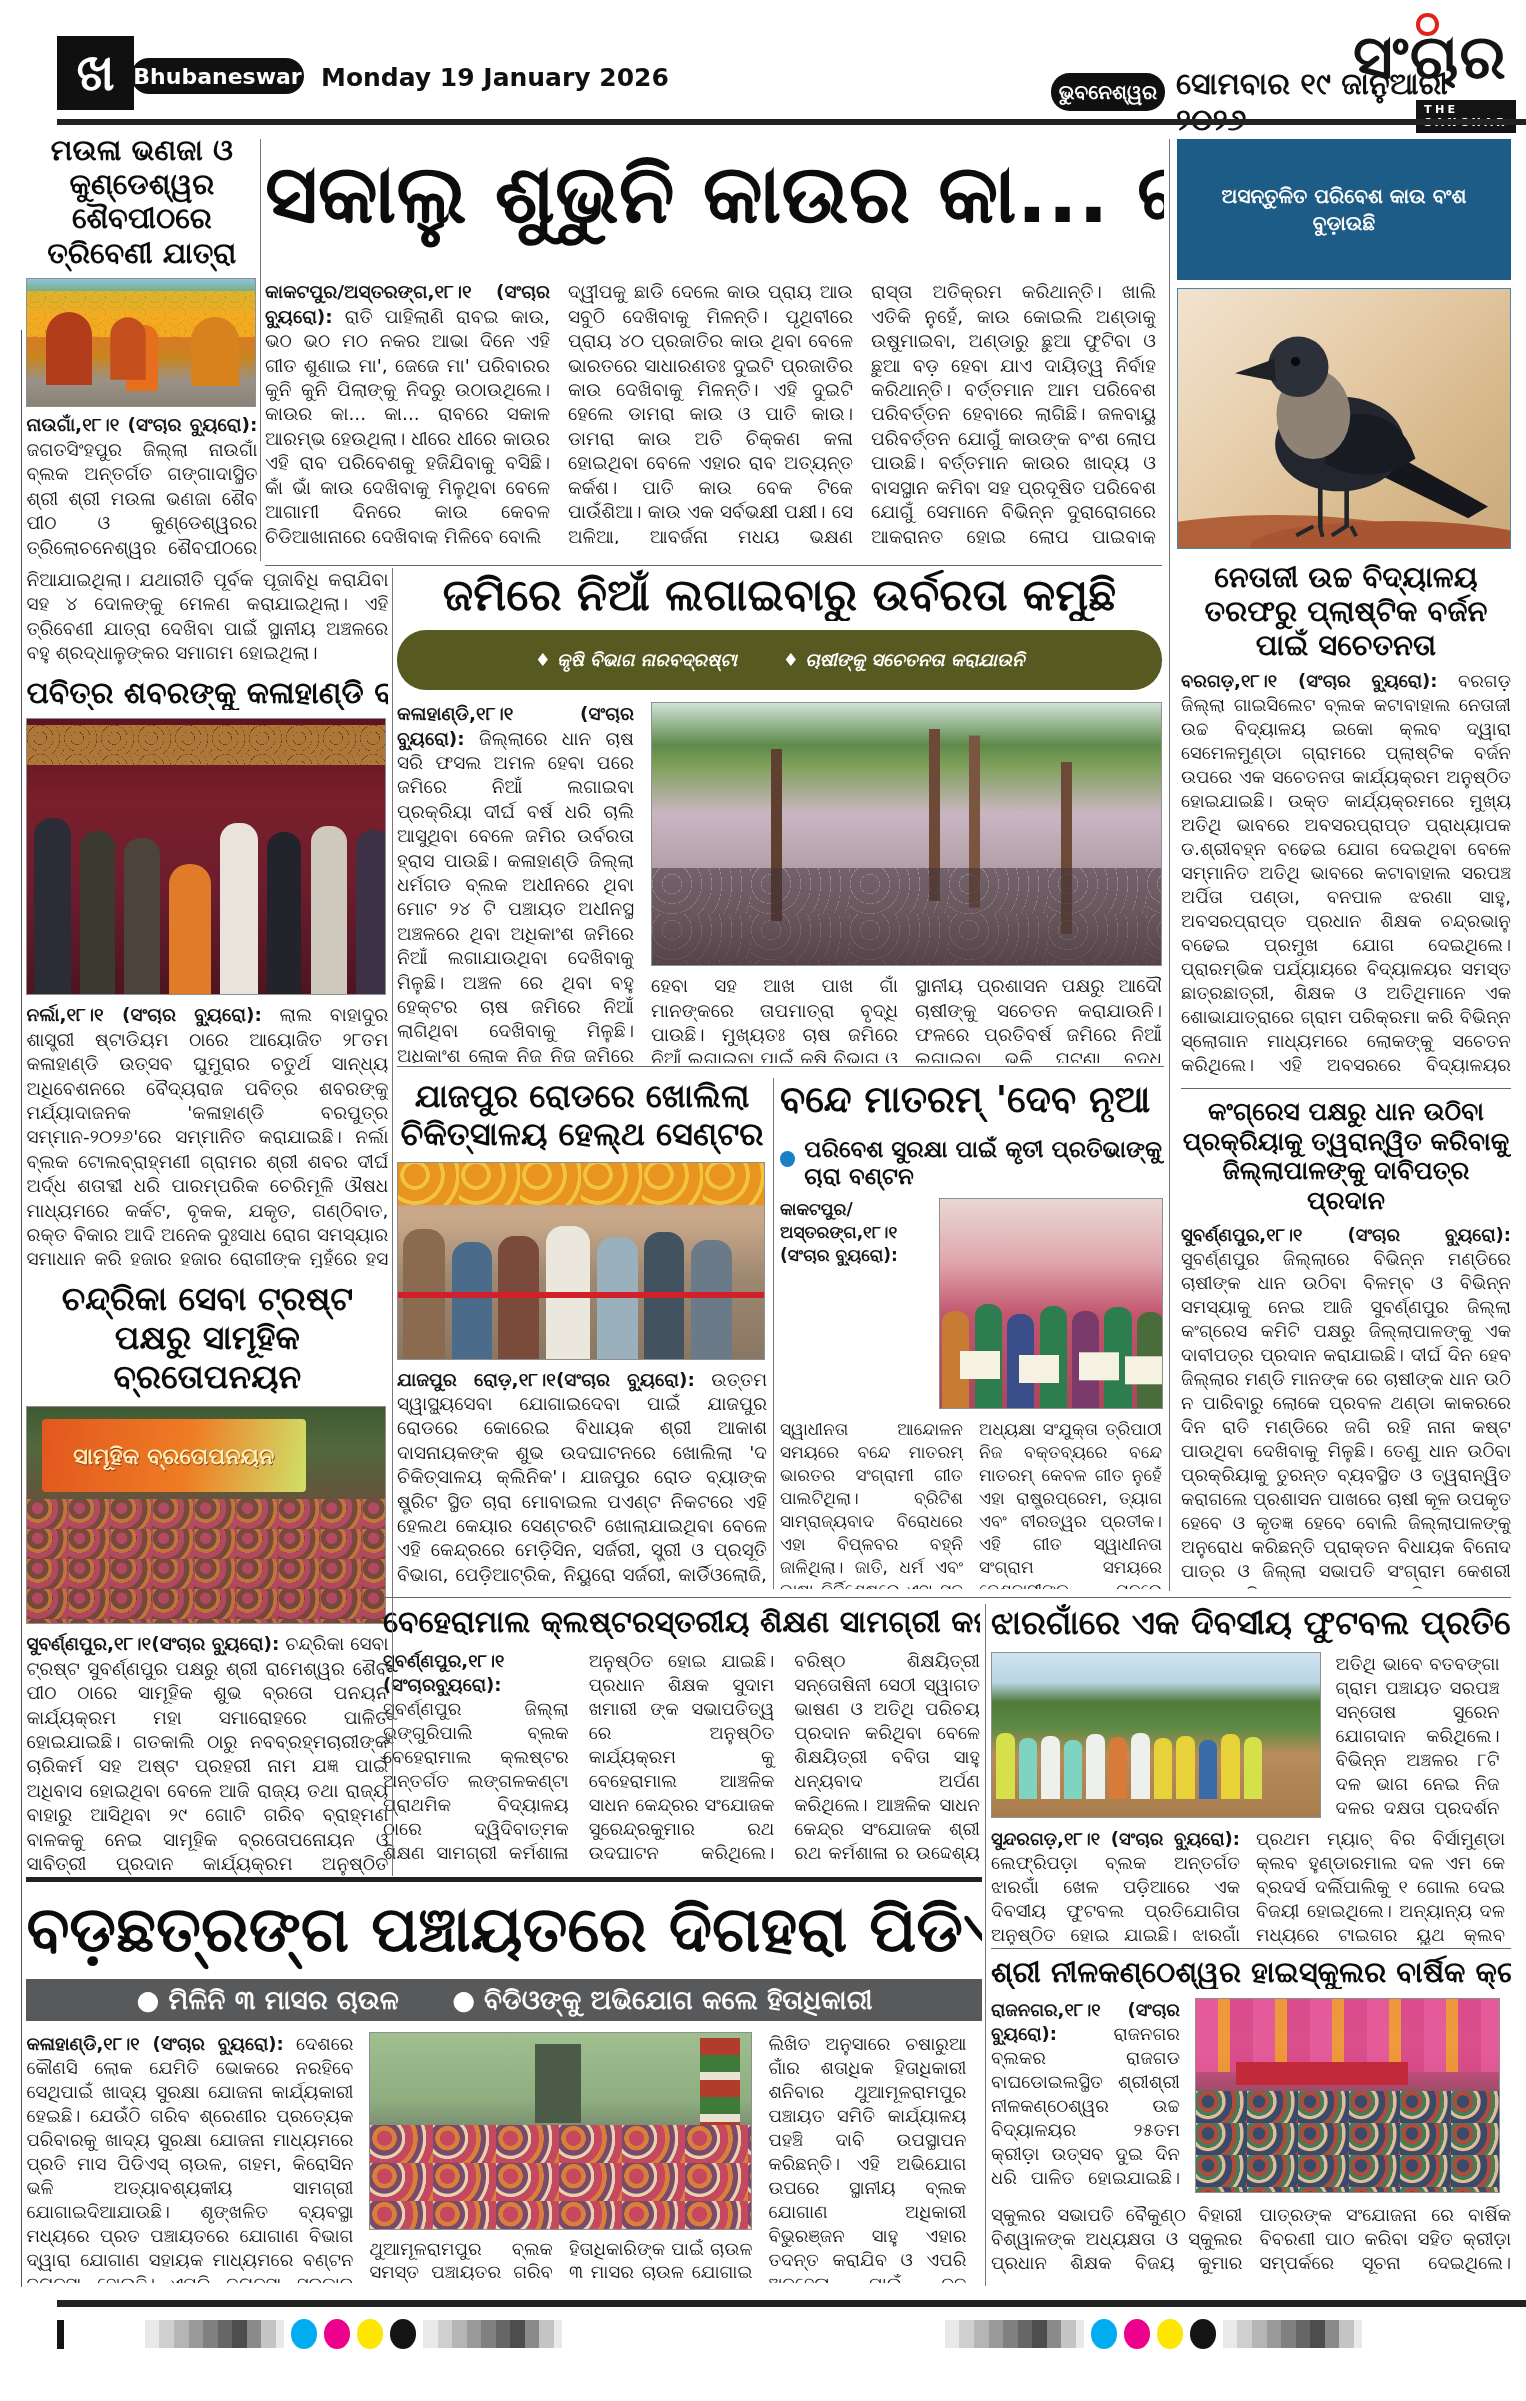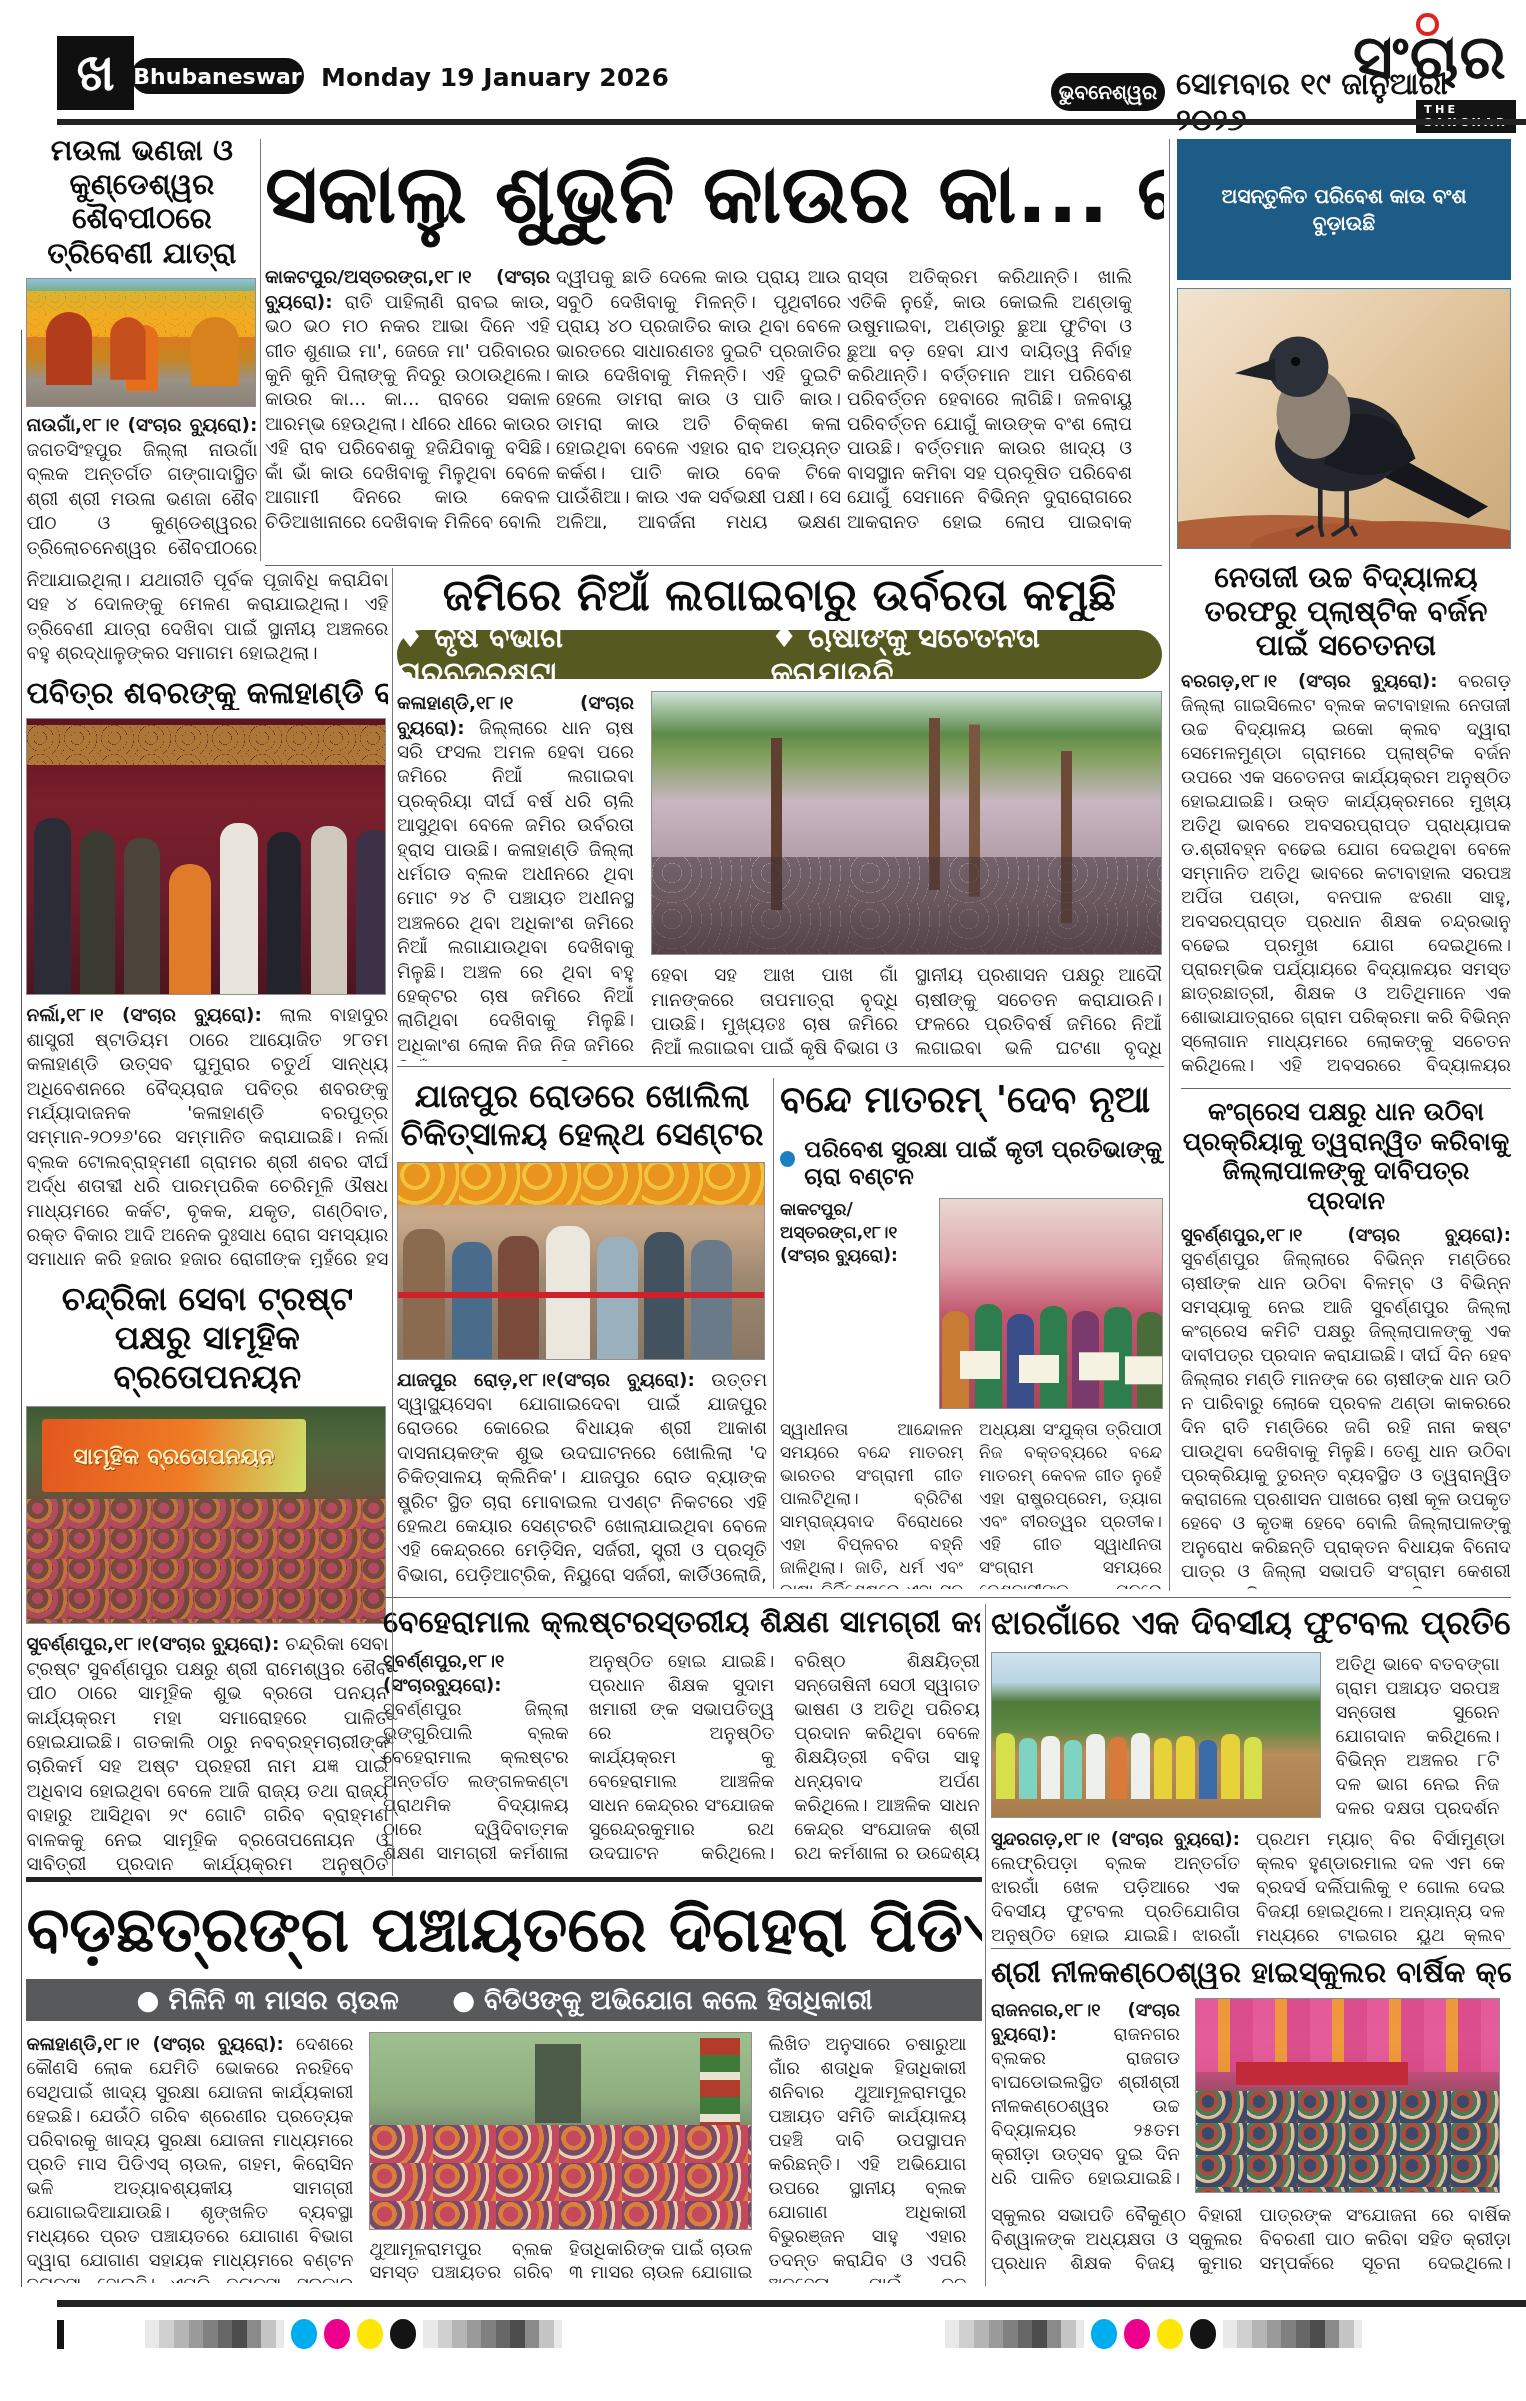--- a/index.html
+++ b/index.html
@@ -57,21 +57,21 @@
     <div class="abs" style="left:164px;top:38px;width:48px;height:69px;background:#d8821e;border-radius:25px 25px 0 0;"></div>
   </div>
   <p class="btxt" style="margin:6.6px 0 0 0;height:203px;">
     <b class="dl">ନାଉଗାଁ,୧୮।୧ (ସଂଚାର ବ୍ୟୁରୋ):</b>
     <span>ଜଗତସିଂହପୁର ଜିଲ୍ଲା ନାଉଗାଁ ବ୍ଲକ ଅନ୍ତର୍ଗତ ଗଙ୍ଗାଦାସ୍ଥିତ ଶ୍ରୀ ଶ୍ରୀ ମଉଳା ଭଣଜା ଶୈବ ପୀଠ ଓ କୁଣ୍ଡେଶ୍ୱରର ତ୍ରିଲୋଚନେଶ୍ୱର ଶୈବପୀଠରେ ତ୍ରିବେଣୀ ଯାତ୍ରା ଅନୁଷ୍ଠିତ ହୋଇଯାଇଛି। ଏହି ଅବସରରେ କୁଣ୍ଡେଶ୍ୱରସ୍ଥିତ ଅଳକା ନଦୀ ପଠାରେ ପଞ୍ଚୁ ଦୋଳ ମେଳଣ ହେବା ସହ ଅଳକା ନଦୀରେ ଠାକୁରମାନେ ସ୍ନାନ କରିଥିଲେ। ଠାକୁରମାନଙ୍କର ସ୍ନାନ ସରିବା ପରେ ବହୁ ଶ୍ରଦ୍ଧାଳୁ ଉକ୍ତ ନଦୀରେ ବୁଡ ପକାଇଥିଲେ। ସେହିପରି ମଉଳା ଭଣଜା ଶୈବପୀଠରେ କୋରୁଅ, ଡେରିକି, ଗଙ୍ଗଦା, ଉର ଗ୍ରାମରୁ ଚାରି ଦୋଳ ବିମାନକୁ ଗଙ୍ଗାଦାହାଟରୁ ଶୋଭାଯାତ୍ରାରେ</span>
   </p>
 </section>
 
 <section class="abs" style="left:265px;top:136px;width:899px;height:428px;overflow:hidden;">
   <h1 class="hl" style="font-size:81px;margin:0;white-space:nowrap;overflow:hidden;line-height:1.45;">ସକାଲୁ ଶୁଭୁନି କାଉର କା... କା...</h1>
-  <div style="display:flex;gap:6px;margin-top:12px;">
+  <div style="display:flex;gap:18px;margin-top:27px;">
     <p class="btxt" style="width:285px;height:264px;margin:0;">
       <b class="dl">କାକଟପୁର/ଅସ୍ତରଙ୍ଗ,୧୮।୧ (ସଂଚାର ବ୍ୟୁରୋ):</b>
       <span>ରାତି ପାହିଲାଣି ରାବଇ କାଉ, ଭଠ ଭଠ ମଠ ନକର ଆଭା ଦିନେ ଏହି ଗୀତ ଶୁଣାଇ ମା', ଜେଜେ ମା' ପରିବାରର କୁନି କୁନି ପିଲାଙ୍କୁ ନିଦରୁ ଉଠାଉଥିଲେ। କାଉର କା... କା... ରାବରେ ସକାଳ ଆରମ୍ଭ ହେଉଥିଲା। ଧୀରେ ଧୀରେ କାଉର ଏହି ରାବ ପରିବେଶକୁ ହଜିଯିବାକୁ ବସିଛି। କାଁ ଭାଁ କାଉ ଦେଖିବାକୁ ମିଳୁଥିବା ବେଳେ ଆଗାମୀ ଦିନରେ କାଉ କେବଳ ଚିଡ଼ିଆଖାନାରେ ଦେଖିବାକୁ ମିଳିବେ ବୋଲି</span>
     </p>
     <p class="btxt" style="width:285px;height:264px;margin:0;">ଦ୍ୱୀପକୁ ଛାଡି ଦେଲେ କାଉ ପ୍ରାୟ ଆଉ ସବୁଠି ଦେଖିବାକୁ ମିଳନ୍ତି। ପୃଥିବୀରେ ପ୍ରାୟ ୪୦ ପ୍ରଜାତିର କାଉ ଥିବା ବେଳେ ଭାରତରେ ସାଧାରଣତଃ ଦୁଇଟି ପ୍ରଜାତିର କାଉ ଦେଖିବାକୁ ମିଳନ୍ତି। ଏହି ଦୁଇଟି ହେଲେ ଡାମରା କାଉ ଓ ପାତି କାଉ। ଡାମରା କାଉ ଅତି ଚିକ୍କଣ କଳା ହୋଇଥିବା ବେଳେ ଏହାର ରାବ ଅତ୍ୟନ୍ତ କର୍କଶ। ପାତି କାଉ ବେକ ଟିକେ ପାଉଁଶିଆ। କାଉ ଏକ ସର୍ବଭକ୍ଷୀ ପକ୍ଷୀ। ସେ ଅଳିଆ, ଆବର୍ଜନା ମଧ୍ୟ ଭକ୍ଷଣ କରିଥାଏ। ଯେଉଁଥିପାଇଁ ପରିବେଶ ସଫା</p>
     <p class="btxt" style="width:285px;height:264px;margin:0;">ରାସ୍ତା ଅତିକ୍ରମ କରିଥାନ୍ତି। ଖାଲି ଏତିକି ନୁହେଁ, କାଉ କୋଇଲି ଅଣ୍ଡାକୁ ଉଷୁମାଇବା, ଅଣ୍ଡାରୁ ଛୁଆ ଫୁଟିବା ଓ ଛୁଆ ବଡ଼ ହେବା ଯାଏ ଦାୟିତ୍ୱ ନିର୍ବାହ କରିଥାନ୍ତି। ବର୍ତ୍ତମାନ ଆମ ପରିବେଶ ପରିବର୍ତ୍ତନ ହେବାରେ ଲାଗିଛି। ଜଳବାୟୁ ପରିବର୍ତ୍ତନ ଯୋଗୁଁ କାଉଙ୍କ ବଂଶ ଲୋପ ପାଉଛି। ବର୍ତ୍ତମାନ କାଉର ଖାଦ୍ୟ ଓ ବାସସ୍ଥାନ କମିବା ସହ ପ୍ରଦୂଷିତ ପରିବେଶ ଯୋଗୁଁ ସେମାନେ ବିଭିନ୍ନ ଦୁରାରୋଗରେ ଆକ୍ରାନ୍ତ ହୋଇ ଲୋପ ପାଇବାକୁ ବସିଛନ୍ତି। ଆଗରୁ ଯେଉଁ ପରିବେଶ</p>
   </div>
 </section>
 
 <div class="abs" style="left:1177px;top:139px;width:334px;height:141px;background:#1d5c86;display:flex;align-items:center;justify-content:center;">
@@ -128,21 +128,21 @@
     </div>
     <p class="btxt" style="margin:8px 0 0 0;height:310px;">
       <b class="dl">ସୁବର୍ଣ୍ଣପୁର,୧୮।୧(ସଂଚାର ବ୍ୟୁରୋ):</b>
       <span>ଚନ୍ଦ୍ରିକା ସେବା ଟ୍ରଷ୍ଟ ସୁବର୍ଣ୍ଣପୁର ପକ୍ଷରୁ ଶ୍ରୀ ରାମେଶ୍ୱର ଶୈବ ପୀଠ ଠାରେ ସାମୂହିକ ଶୁଭ ବ୍ରତୋ ପନୟନ କାର୍ଯ୍ୟକ୍ରମ ମହା ସମାରୋହରେ ପାଳିତ ହୋଇଯାଇଛି। ଗତକାଲି ଠାରୁ ନବବ୍ରହ୍ମଚାରୀଙ୍କ ଚାରିକର୍ମ ସହ ଅଷ୍ଟ ପ୍ରହରୀ ନାମ ଯଜ୍ଞ ପାଇଁ ଅଧିବାସ ହୋଇଥିବା ବେଳେ ଆଜି ରାଜ୍ୟ ତଥା ରାଜ୍ୟ ବାହାରୁ ଆସିଥିବା ୨୯ ଗୋଟି ଗରିବ ବ୍ରାହ୍ମଣ ବାଳକକୁ ନେଇ ସାମୂହିକ ବ୍ରତୋପନୋୟନ ଓ ସାବିତ୍ରୀ ପ୍ରଦାନ କାର୍ଯ୍ୟକ୍ରମ ଅନୁଷ୍ଠିତ ହୋଇଯାଇଛି। ଯେଉଁଥିରେ କି ଜିଲ୍ଲା ତଥା ରାଜ୍ୟର ବିଭିନ୍ନ ଅଞ୍ଚଳର ବ୍ରହ୍ମଚାରୀଙ୍କ ସହିତ ଶହ ଶହ ସମ୍ପର୍କୀୟ ଲୋକେ ଓ ଏ ଅଞ୍ଚଳ ୟର ହଜାର ହଜାର ଭକ୍ତ ଶ୍ରଦ୍ଧାଳୁ ଯୋଗ ଦେଇ ବାଳବ୍ରହ୍ମଚାରୀଙ୍କୁ ଆଶୀର୍ବାଦ ପ୍ରଦାନ କରିଥିଲେ। ଓଡ଼ିଶା ନଗର ଉନ୍ନୟନ ବିଭାଗ ଅତିରିକ୍ତ ସଚିବ ଶୁଭନନ୍ଦ ମହାପାତ୍ର, ସୁବର୍ଣ୍ଣପୁର ଜିଲ୍ଲାପାଳ ଡ. ନୃପ ପ୍ରମୁଖ ଏହି ଅବସରରେ ଯୋଗ ଦେଇ ବାଳବ୍ରହ୍ମଚାରୀଙ୍କୁ ଆଶୀର୍ବାଦ ପ୍ରଦାନ କରିଥିଲେ।</span>
     </p>
   </section>
 </div>
 
 <section class="abs" style="left:397px;top:569px;width:765px;height:494px;overflow:hidden;">
   <h1 class="hl" style="font-size:44px;margin:0;white-space:nowrap;overflow:hidden;">ଜମିରେ ନିଆଁ ଲଗାଇବାରୁ ଉର୍ବରତା କମୁଛି</h1>
-  <div class="kicker" style="height:49px;margin-top:9.2px;font-size:30px;">
+  <div class="kicker" style="height:60px;margin-top:9.2px;font-size:18px;font-style:italic;">
     <span>♦ କୃଷି ବିଭାଗ ନାରବଦ୍ରଷ୍ଟା</span>
     <span>♦ ଚାଷୀଙ୍କୁ ସଚେତନତା କରାଯାଉନି</span>
   </div>
   <div style="display:flex;gap:17px;margin-top:12px;">
     <p class="btxt" style="width:238px;height:370px;margin:0;">
       <b class="dl">କଳାହାଣ୍ଡି,୧୮।୧ (ସଂଚାର ବ୍ୟୁରୋ):</b>
       <span>ଜିଲ୍ଲାରେ ଧାନ ଚାଷ ସରି ଫସଲ ଅମଳ ହେବା ପରେ ଜମିରେ ନିଆଁ ଲଗାଇବା ପ୍ରକ୍ରିୟା ଦୀର୍ଘ ବର୍ଷ ଧରି ଚାଲି ଆସୁଥିବା ବେଳେ ଜମିର ଉର୍ବରତା ହ୍ରାସ ପାଉଛି। କଳାହାଣ୍ଡି ଜିଲ୍ଲା ଧର୍ମଗଡ ବ୍ଲକ ଅଧୀନରେ ଥିବା ମୋଟ ୨୪ ଟି ପଞ୍ଚାୟତ ଅଧୀନସ୍ଥ ଅଞ୍ଚଳରେ ଥିବା ଅଧିକାଂଶ ଜମିରେ ନିଆଁ ଲଗାଯାଉଥିବା ଦେଖିବାକୁ ମିଳୁଛି। ଅଞ୍ଚଳ ରେ ଥିବା ବହୁ ହେକ୍ଟର ଚାଷ ଜମିରେ ନିଆଁ ଲାଗିଥିବା ଦେଖିବାକୁ ମିଳୁଛି। ଅଧିକାଂଶ ଲୋକ ନିଜ ନିଜ ଜମିରେ ନିଆଁ ଲଗାଇ ଉକ୍ତ ଜମିରେ ଥିବା ଘାସ ଓ ଅନାବନା ଗଛ ଗୁଡିକୁ ପୋଡି ଜମିକୁ ସଫା କରିଦେଉଛନ୍ତି। ଯାହା ଦ୍ୱାରା ଧୂଆଁ ଯୋଗୁ ସାଧାରଣ ଜୀବନଯାତ୍ରା ବ୍ୟାହତହେବା ସହ ପରିବେଶ</span>
       
     </p>
     <div style="width:511px;">

